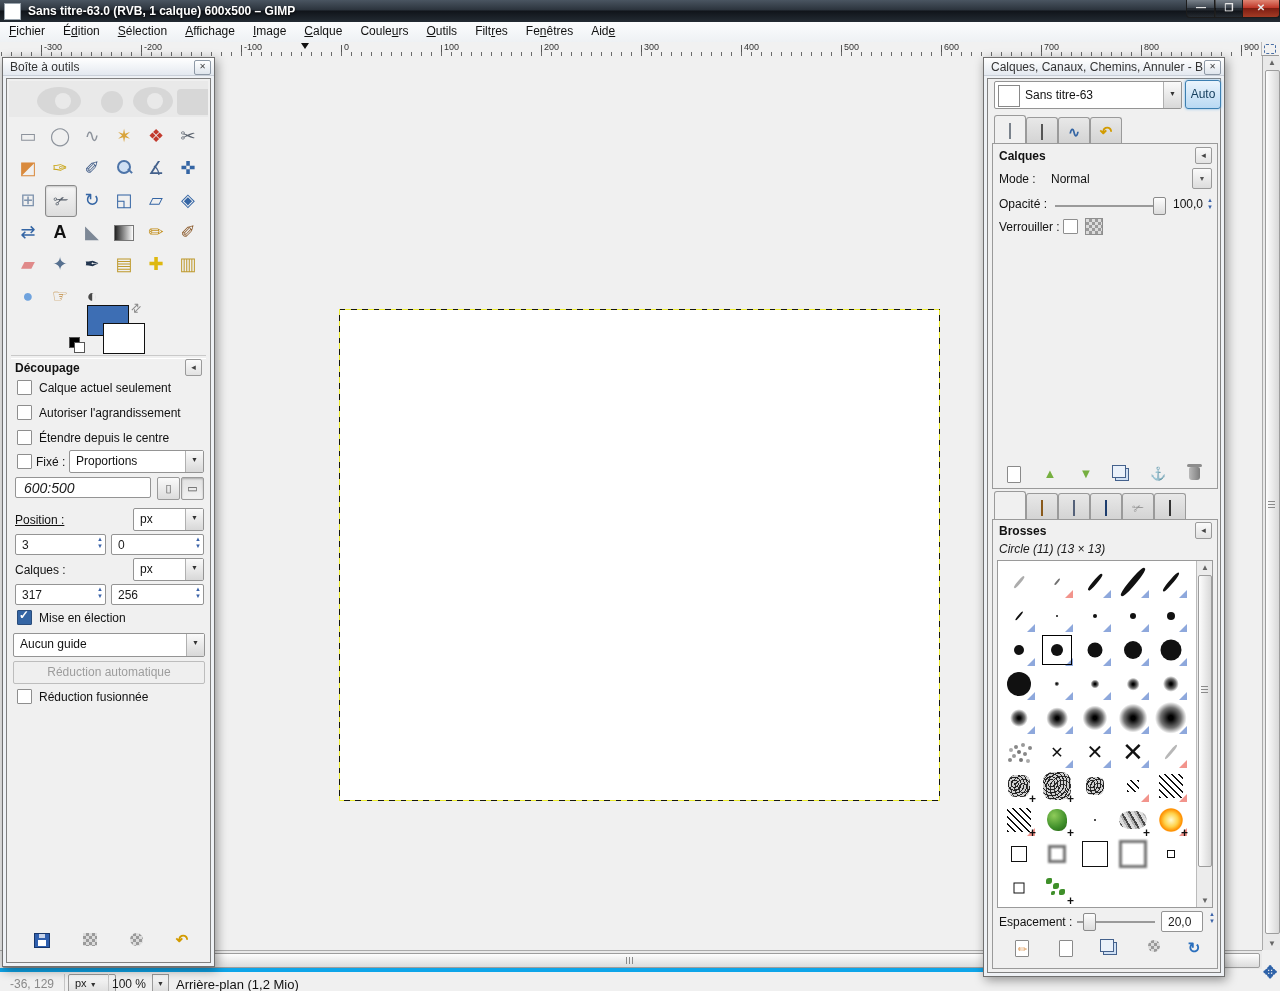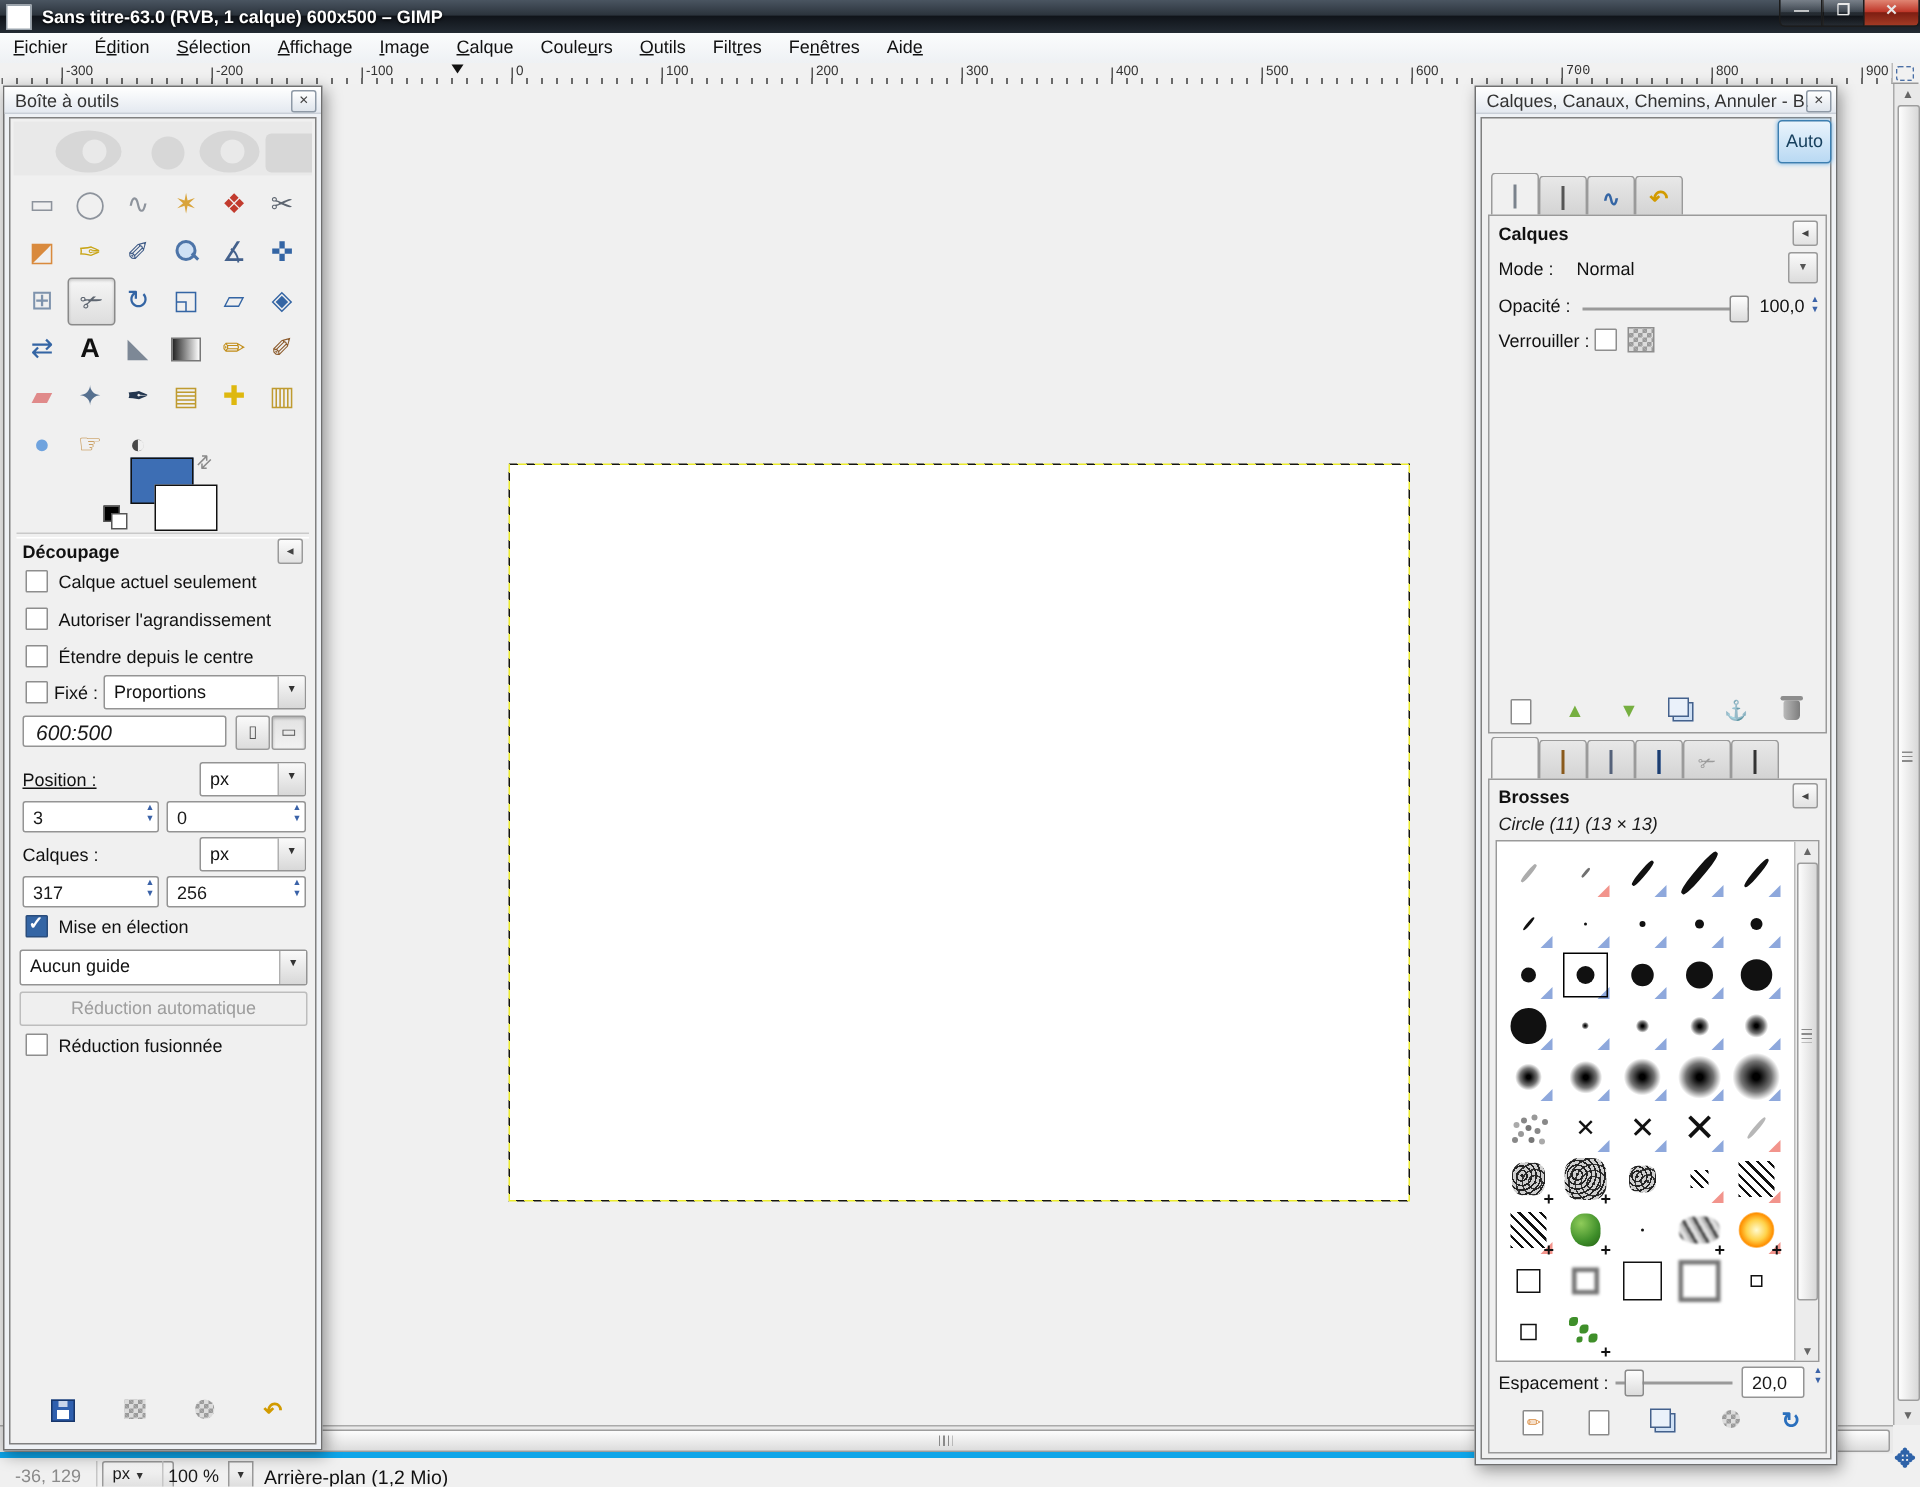--- a/index.html
+++ b/index.html
@@ -187,21 +187,21 @@
     <div class="rlabel" style="left: 544px;">200</div>
     <div class="rtick" style="left: 641px;"></div>
     <div class="rlabel" style="left: 644px;">300</div>
     <div class="rtick" style="left: 741px;"></div>
     <div class="rlabel" style="left: 744px;">400</div>
     <div class="rtick" style="left: 841px;"></div>
     <div class="rlabel" style="left: 844px;">500</div>
     <div class="rtick" style="left: 941px;"></div>
     <div class="rlabel" style="left: 944px;">600</div>
     <div class="rtick" style="left: 1041px;"></div>
-    <div class="rlabel" style="left: 1044px; font-family: Liberation Mono, monospace;">700</div>
+    <div class="rlabel" style="left: 1044px;">700</div>
     <div class="rtick" style="left: 1141px;"></div>
     <div class="rlabel" style="left: 1144px;">800</div>
     <div class="rtick" style="left: 1241px;"></div>
     <div class="rlabel" style="left: 1244px;">900</div>
     <div class="rmarker" style="left: 301px;"></div>
   </div>
 <div class="abs ruler-corner">
     <span></span>
   </div>
 
@@ -375,20 +375,25 @@
       <div class="foot-cell gold" style="left:164px;text-align:center;font-size:15px;">↶</div>
     </div>
   </div>
 </div>
 
 <div id="dock" class="palette">
   <div class="pal-title">Calques, Canaux, Chemins, Annuler - B...</div>
   <div class="pal-close">✕</div>
   <div class="pal-body">
 
+    <div class="combo" style="left:6px;top:2px;width:186px;height:26px;">
+      <span class="img-thumb"></span>
+      <span class="val" style="left:30px;top:6px;">Sans titre-63</span>
+      <span class="dd"><span style="top:8px;">▼</span></span>
+    </div>
     <div class="auto-btn">Auto</div>
 
     <div class="ntab active" style="left:6px;top:36px;">
         <span class="ic"><span class="ic-layers"></span></span>
       </div>
     <div class="ntab" style="left:38px;top:38px;">
         <span class="ic"><span class="ic-channels"></span></span>
       </div>
     <div class="ntab" style="left:70px;top:38px;">
         <span class="ic ic-paths">∿</span>

